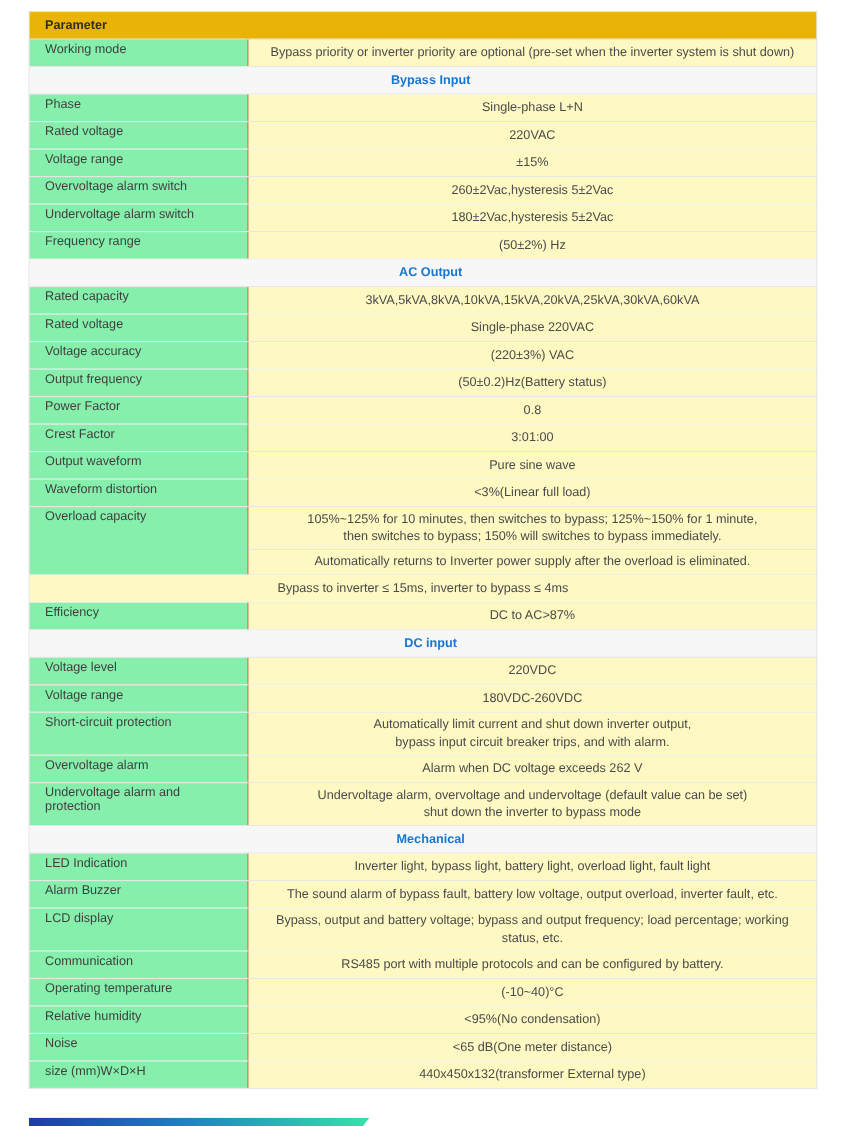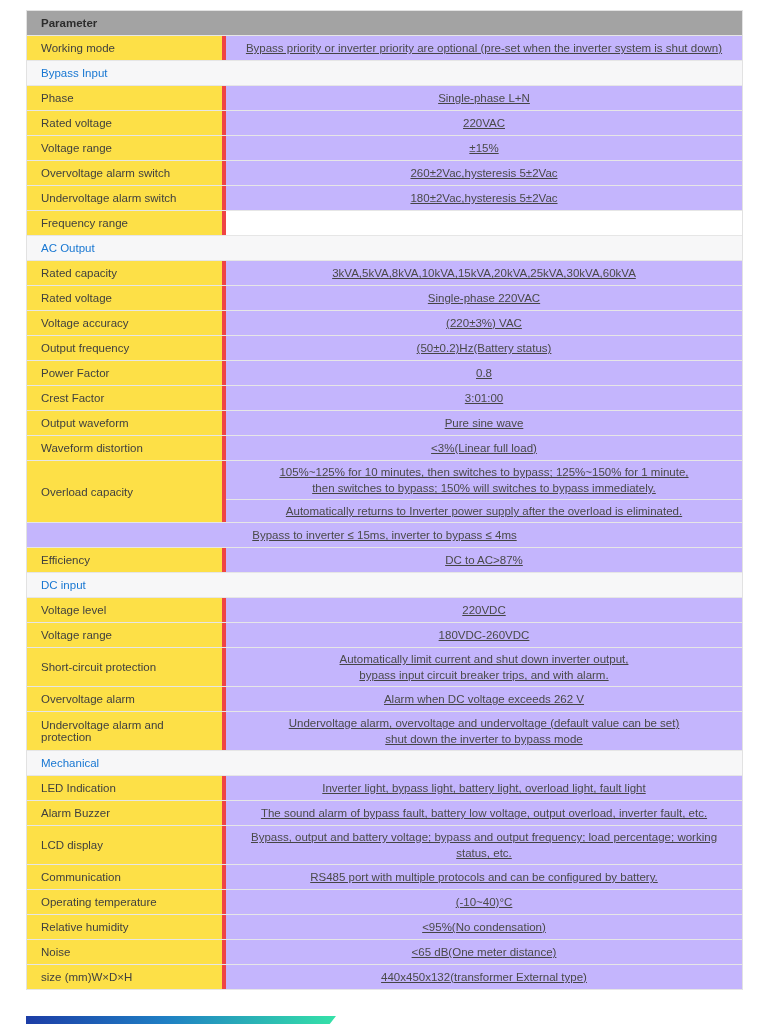--- a/index.html
+++ b/index.html
@@ -15,58 +15,57 @@
     width: 717px;
     border: 1px solid #e2e2e2;
     border-bottom: none;
     font-size: 11.5px;
     color: #454545;
   }
   .t-header {
     display: flex;
     align-items: center;
     min-height: 25px;
-    background: #a3a3a3;
+    background: #eab308;
     border-bottom: 1px solid #e6e6e6;
     font-weight: bold;
     color: #2d2d2d;
     padding-left: 14px;
   }
   .t-section {
     display: flex;
     align-items: center;
     min-height: 25px;
     background: #f7f7f8;
     border-bottom: 1px solid #e6e6e6;
-    font-weight: normal;
+    font-weight: bold;
     color: #1877d2;
     padding-left: 14px;
+    justify-content: center;
   }
   .t-row {
     display: flex;
     align-items: stretch;
     border-bottom: 1px solid #e6e6e6;
     min-height: 25px;
   }
   .param-cell {
     width: 199px;
     flex: 0 0 199px;
-    background: #fde047;
-    border-right: 4px solid #ef4444;
-    display: flex;
-    align-items: center;
+    background: #86efac;
+    border-right: 1px solid #ef4444;
+    display: flex;
     padding: 3px 8px 3px 14px;
     color: #3f3f3f;
   }
   .value-col {
     flex: 1;
     display: flex;
     flex-direction: column;
-    background: #c4b5fd;
-    text-decoration: underline;
+    background: #fef9c3;
   }
   .value-cell {
     flex: 1;
     display: flex;
     flex-direction: column;
     align-items: center;
     justify-content: center;
     text-align: center;
     padding: 3px 10px;
     line-height: 16px;
@@ -149,20 +148,25 @@
         <div class="value-col">
           <div class="value-cell">
             <div class="">180±2Vac,hysteresis 5±2Vac</div>
           </div>
         </div>
       </div>
       <div class="t-row">
         <div class="param-cell">
           <div class="">Frequency range</div>
         </div>
+        <div class="value-col">
+          <div class="value-cell">
+            <div class="">(50±2%) Hz</div>
+          </div>
+        </div>
       </div>
       <div class="t-section">
         <div class="">AC Output</div>
       </div>
       <div class="t-row">
         <div class="param-cell">
           <div class="">Rated capacity</div>
         </div>
         <div class="value-col">
           <div class="value-cell">

